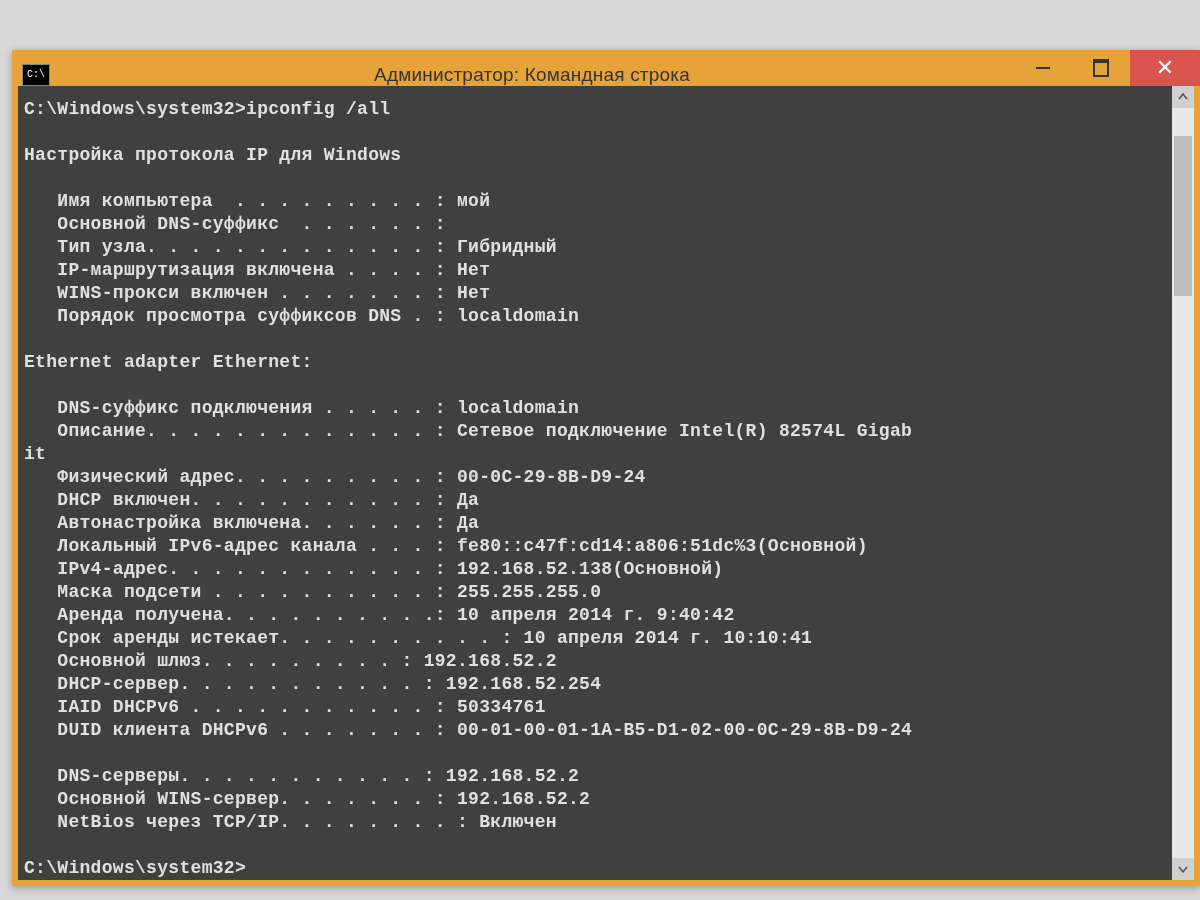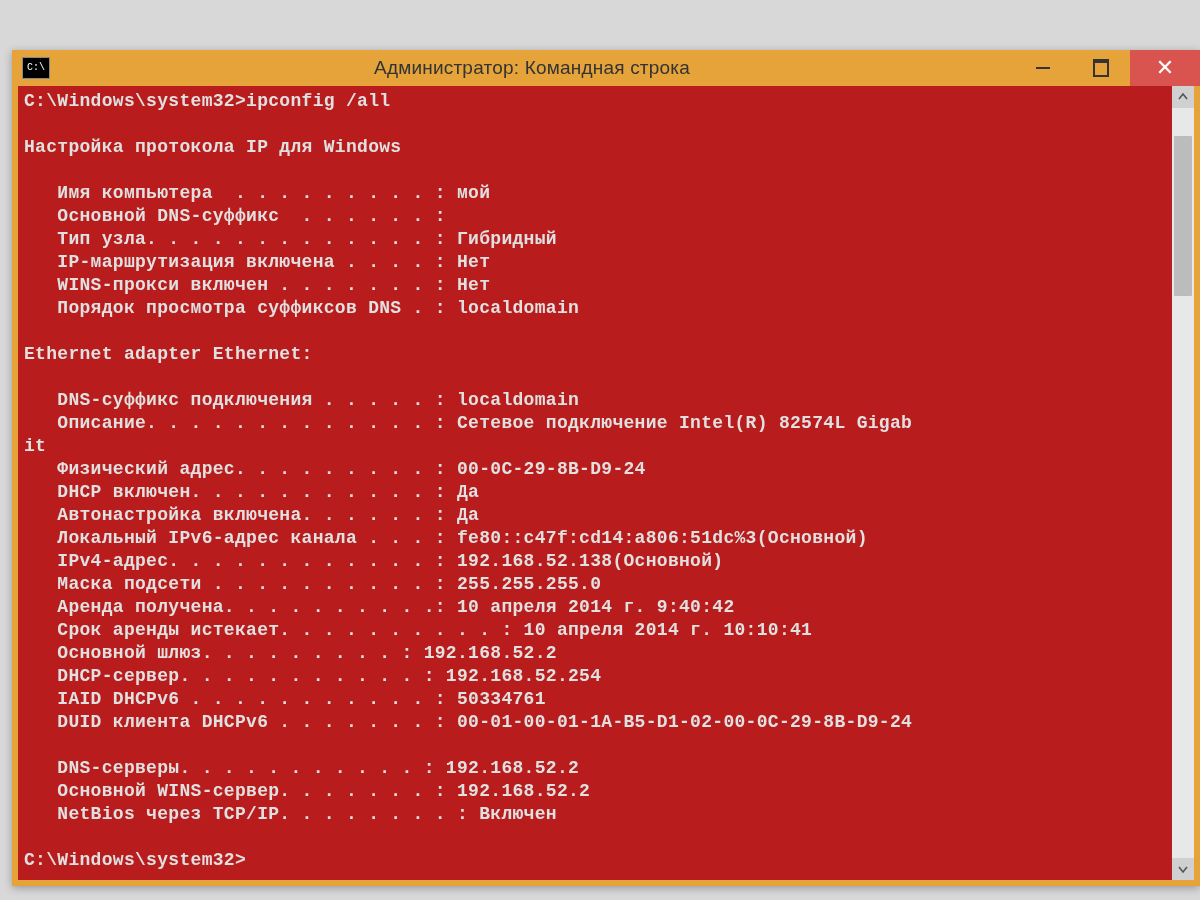--- a/index.html
+++ b/index.html
@@ -1,28 +1,28 @@
 <!DOCTYPE html>
 <html><head>
 <meta charset="utf-8">
 <style>
   html,body{margin:0;padding:0;width:1200px;height:900px;background:#d8d8d8;font-family:sans-serif;overflow:hidden}
   .window{position:absolute;left:12px;top:50px;width:1176px;height:824px;background:#000;border:6px solid #e5a33a;box-shadow:0 2px 8px rgba(0,0,0,.3)}
-  .titlebar{height:36px;background:#e5a33a;display:flex;align-items:center;position:relative;margin:-6px -6px 0 -6px}
+  .titlebar{height:36px;background:#e5a33a;display:flex;align-items:flex-end;position:relative;margin:-6px -6px 0 -6px}
   .app-icon{width:26px;height:20px;background:#000;margin-left:10px;border:1px solid #888;position:relative;display:flex;align-items:center;justify-content:center}
   .app-icon::before{content:"C:\\";color:#fff;font:10px/1 'Courier New',monospace}
   .title-text{flex:1;text-align:center;font:19px 'Segoe UI',Arial,sans-serif;color:#333;letter-spacing:.2px}
   .win-controls{display:flex;height:100%}
   .win-btn{width:58px;height:100%;display:flex;align-items:center;justify-content:center;cursor:pointer}
   .win-btn.close{background:#d9534f;width:70px}
   .min-line{width:14px;height:2px;background:#333}
   .max-box{width:12px;height:12px;border:2px solid #333;border-top-width:4px}
   .x-glyph{color:#fff;font:400 22px/1 Arial}
   .console-area{position:relative;height:calc(100% - 30px);display:flex}
-  .console{flex:1;background:#b91c1c;color:#e0e0e0;font:700 18px/23px 'Courier New',monospace;white-space:pre;padding:4px 6px;overflow:hidden;letter-spacing:.3px}
+  .console{flex:1;background:#404040;color:#e0e0e0;font:700 18px/23px 'Courier New',monospace;white-space:pre;padding:12px 6px;overflow:hidden;letter-spacing:.3px}
   .scrollbar{width:22px;background:#e8e8e8;display:flex;flex-direction:column}
   .sb-btn{height:22px;background:#d0d0d0;display:flex;align-items:center;justify-content:center;cursor:pointer}
   .sb-btn svg{width:10px;height:10px}
   .sb-track{flex:1;position:relative;background:#e8e8e8}
   .sb-thumb{position:absolute;left:2px;right:2px;top:28px;height:160px;background:#bcbcbc;border-radius:1px}
   .blank-top{height:50px;background:#d8d8d8}
 </style>
 </head>
 <body>
 

